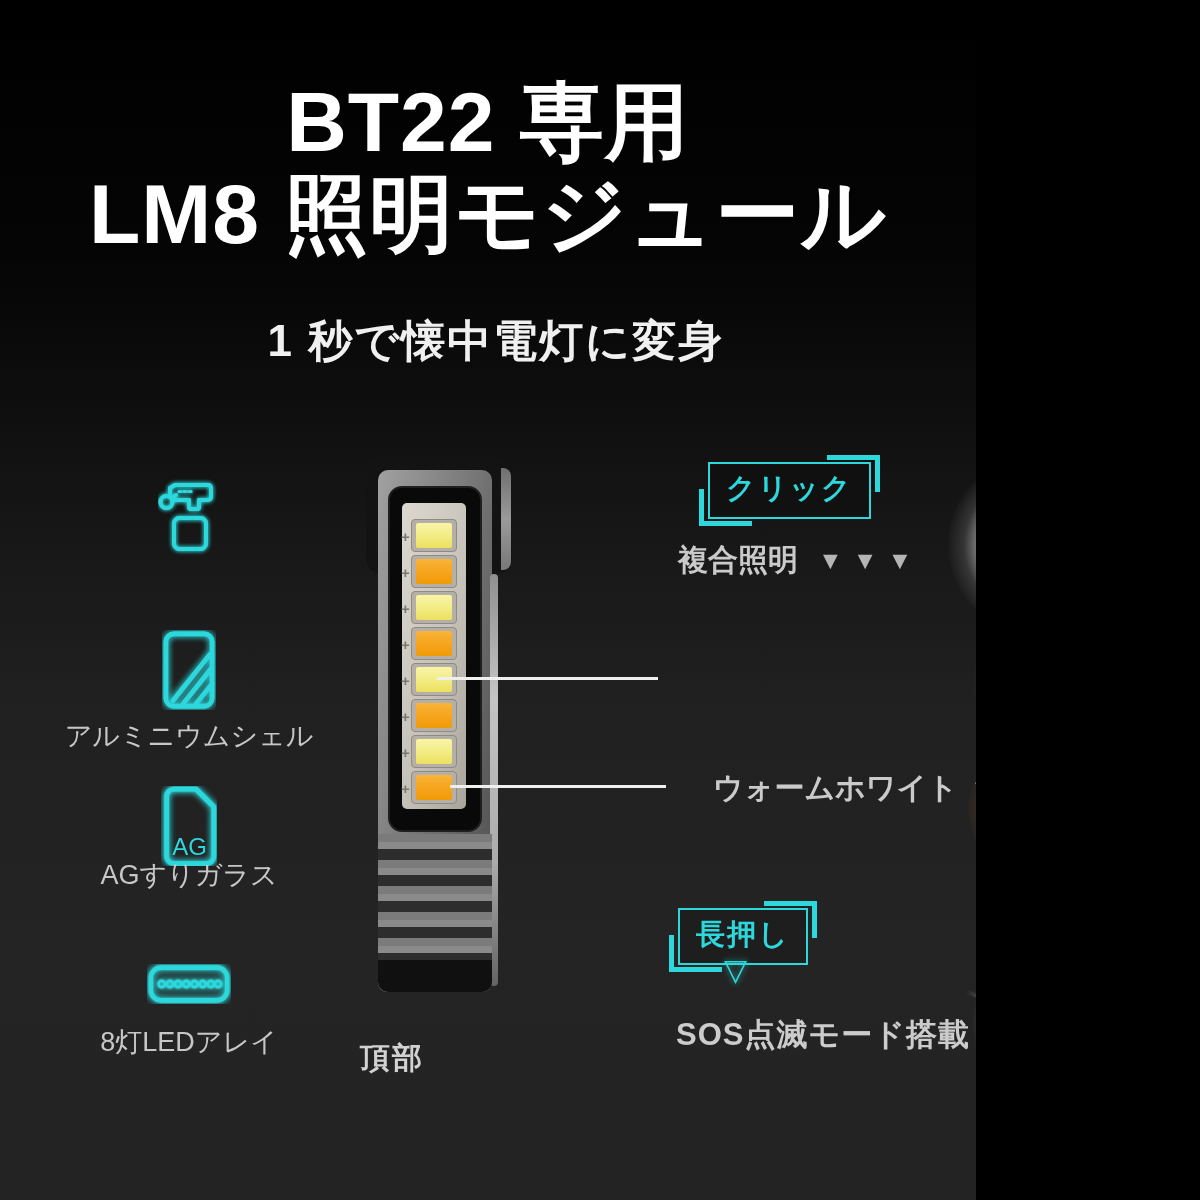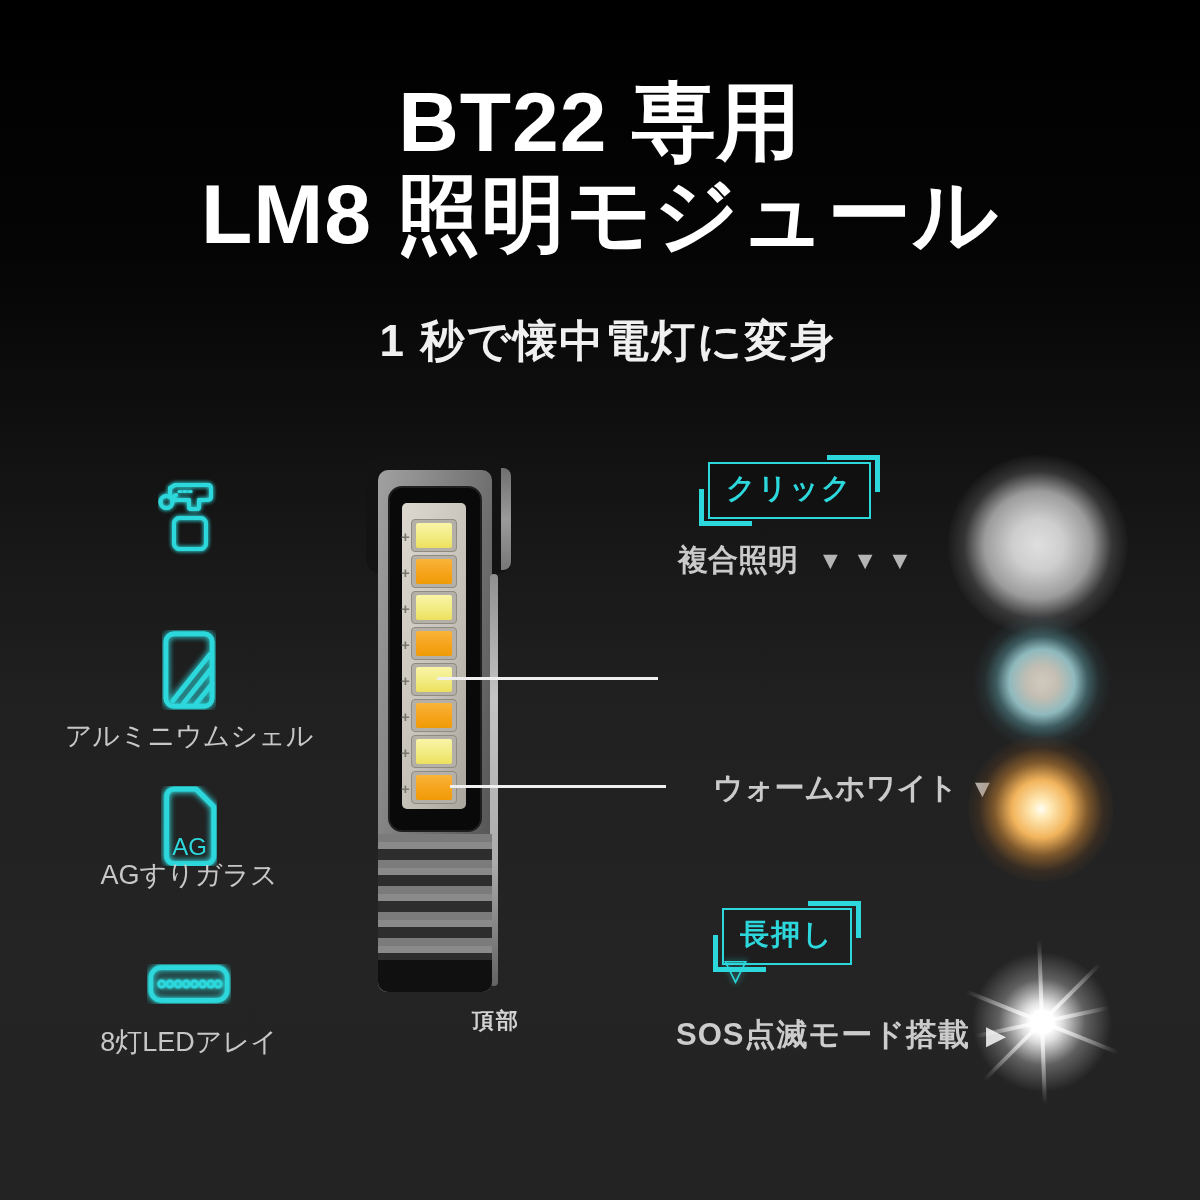--- a/index.html
+++ b/index.html
@@ -3,21 +3,21 @@
 <meta charset="utf-8">
 <style>
   :root{
     --accent:#2dd8dc;
     --label:#c7c7c7;
     --cool:#f2ec82;
     --warm:#f6a41c;
   }
   html,body{margin:0;padding:0;background:#000;}
   .stage{
-    position:relative;width:1200px;height:1200px;overflow:hidden;
+    position:relative;width:976px;height:1200px;overflow:hidden;
     background:linear-gradient(180deg,#000 0%,#050505 22%,#151515 42%,#202020 58%,#242424 78%,#232323 100%);
     font-family:"Liberation Sans","DejaVu Sans",sans-serif;
   }
   
   .title{
     position:absolute;top:76px;left:0;width:100%;text-align:center;
     color:#ffffff;font-weight:900;font-size:84px;line-height:92px;letter-spacing:1px;
   }
   .subtitle{
     position:absolute;top:312px;left:0;width:100%;text-align:center;
@@ -64,43 +64,43 @@
   }
   .led-chip{width:36px;height:25px;border-radius:2px;}
   .led-chip.cool{background:linear-gradient(180deg,#f8f4a6 0%,var(--cool) 55%,#ece05e 100%);}
   .led-chip.warm{background:linear-gradient(180deg,#f9b43a 0%,var(--warm) 55%,#ef9a05 100%);}
   .ribs{
     position:absolute;left:378px;top:834px;width:114px;height:128px;
     background:repeating-linear-gradient(180deg,#7b7b7b 0 8px,#8a8a8a 8px 15px,#2d2d2d 15px 26px);
   }
   .base{position:absolute;left:378px;top:960px;width:114px;height:32px;background:#101010;border-radius:0 0 10px 10px;}
   .caption{
-    position:absolute;left:360px;top:1006px;width:160px;text-align:right;
-    color:#d2d2d2;font-size:22px;font-weight:600;letter-spacing:2px;
+    position:absolute;left:360px;top:1038px;width:160px;text-align:left;
+    color:#d2d2d2;font-size:30px;font-weight:600;letter-spacing:2px;
   }
   
   .pointer-line{position:absolute;height:3px;background:#efefef;}
   .line-cool{left:437px;top:677px;width:221px;}
   .line-warm{left:450px;top:785px;width:216px;}
   
   .cyber-box{
     position:absolute;border:2px solid var(--accent);
     padding:5px 16px 8px;color:var(--accent);font-size:29px;font-weight:700;letter-spacing:2px;
     background:rgba(0,0,0,.15);white-space:nowrap;
   }
   .cyber-box::before{
     content:"";position:absolute;top:-9px;right:-11px;width:48px;height:32px;
     border-top:5px solid var(--accent);border-right:5px solid var(--accent);
   }
   .cyber-box::after{
     content:"";position:absolute;bottom:-9px;left:-11px;width:48px;height:32px;
     border-bottom:5px solid var(--accent);border-left:5px solid var(--accent);
   }
   .click-box{left:678px;top:462px;margin-left:30px;}
-  .longpress-box{left:678px;top:908px;margin-left:44px;}
+  .longpress-box{left:678px;top:908px;}
   .mode-row{position:absolute;display:flex;align-items:center;color:#cacaca;font-size:30px;font-weight:600;white-space:nowrap;}
   .row-composite{left:678px;top:540px;}
   .row-cool{left:678px;top:662px;}
   .row-warm{left:713px;top:768px;}
   .row-sos{left:676px;top:1014px;font-size:31px;color:#cccccc;letter-spacing:1px;}
   .arrows{margin-left:20px;color:#b5b5b5;font-size:25px;letter-spacing:10px;}
   .arrows.tight{margin-left:12px;letter-spacing:6px;}
   .sos-arrow{margin-left:16px;color:#d8d8d8;font-size:26px;}
   .down-tri{position:absolute;left:724px;top:952px;color:var(--accent);font-size:30px;
     filter:drop-shadow(0 0 3px rgba(45,216,220,.8));}

